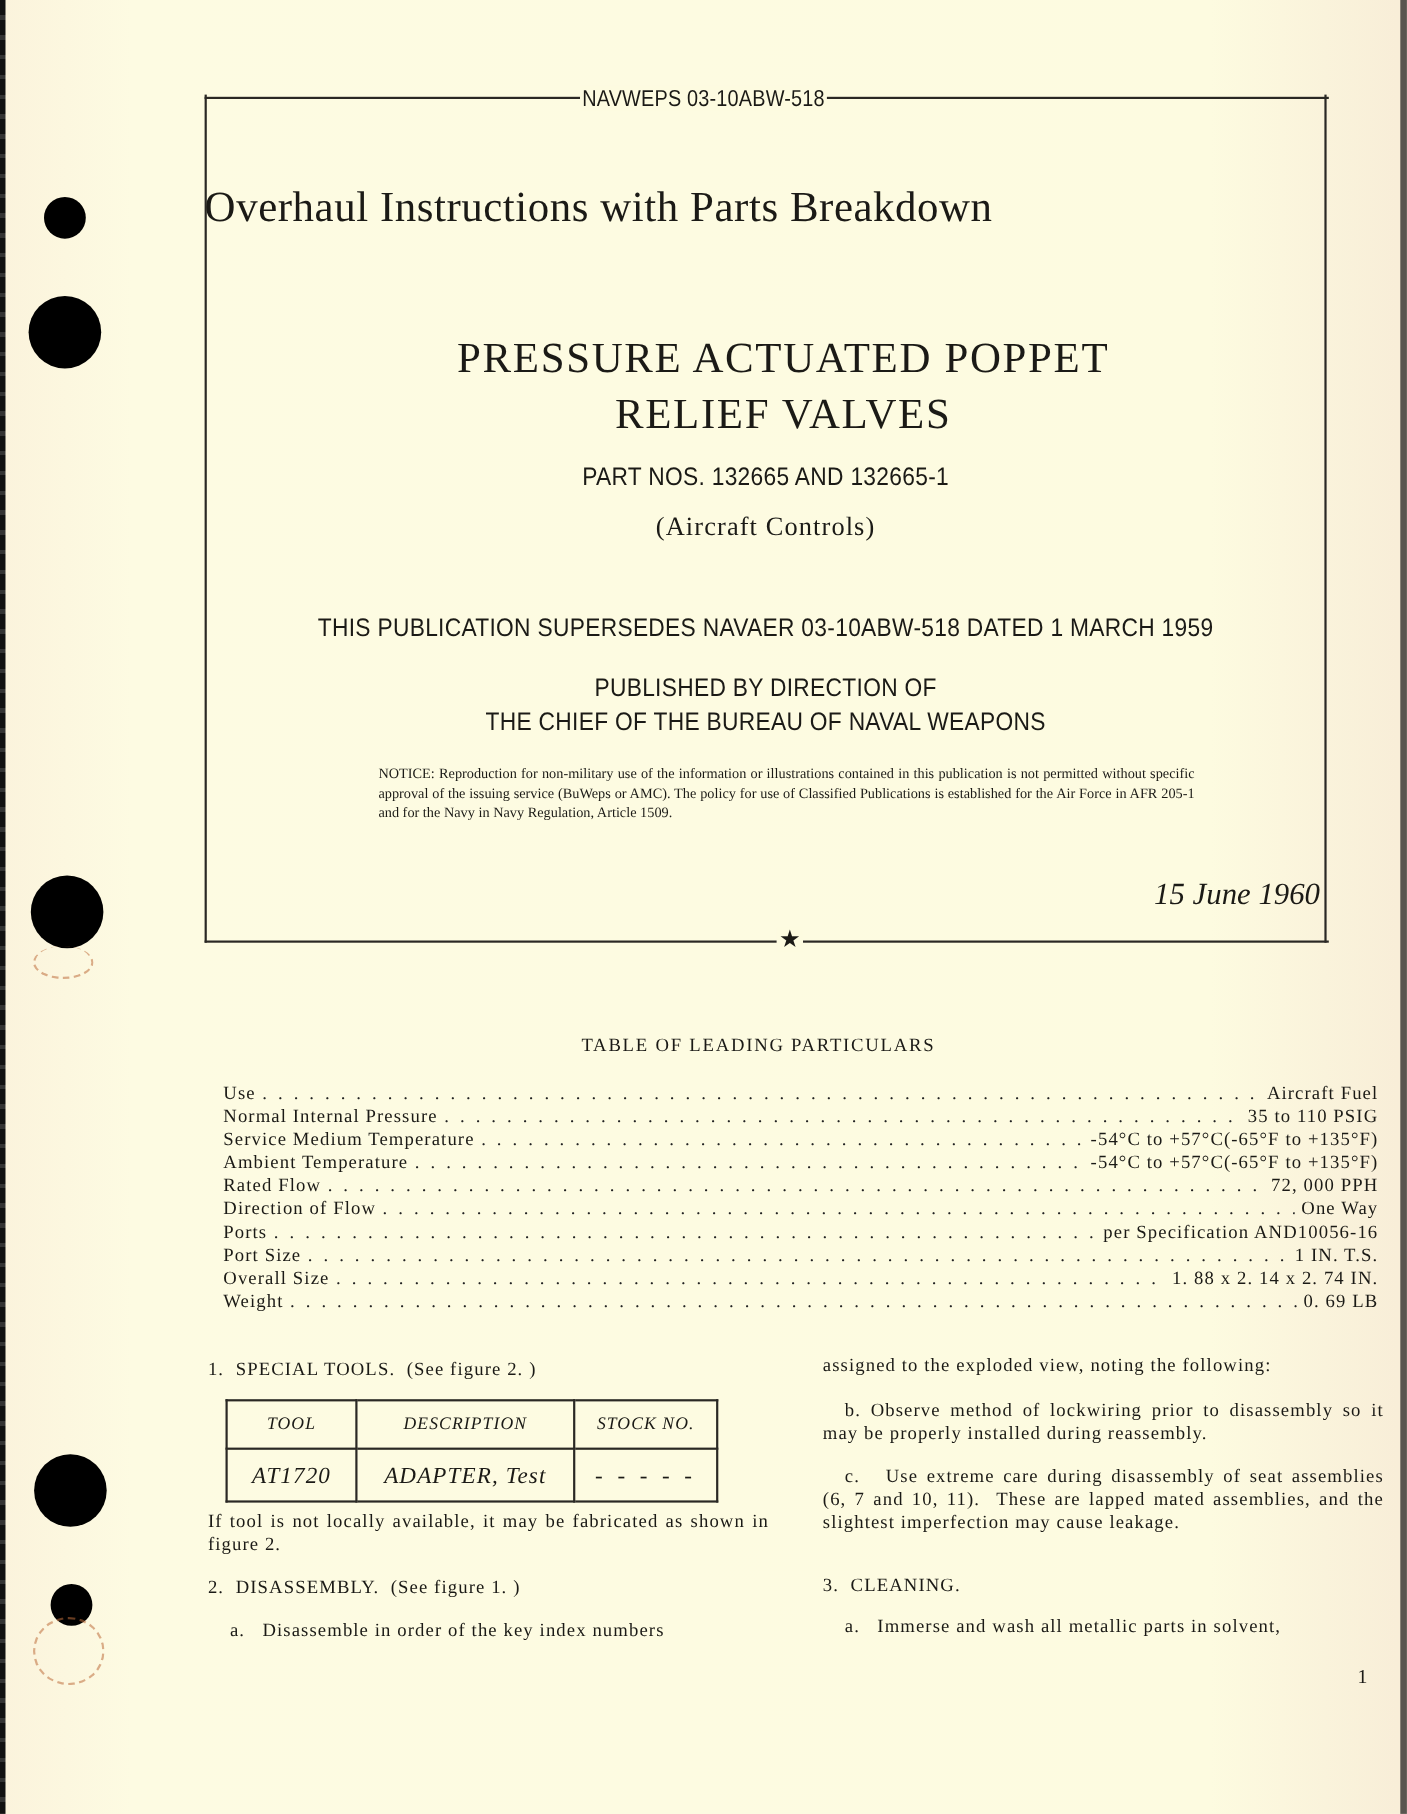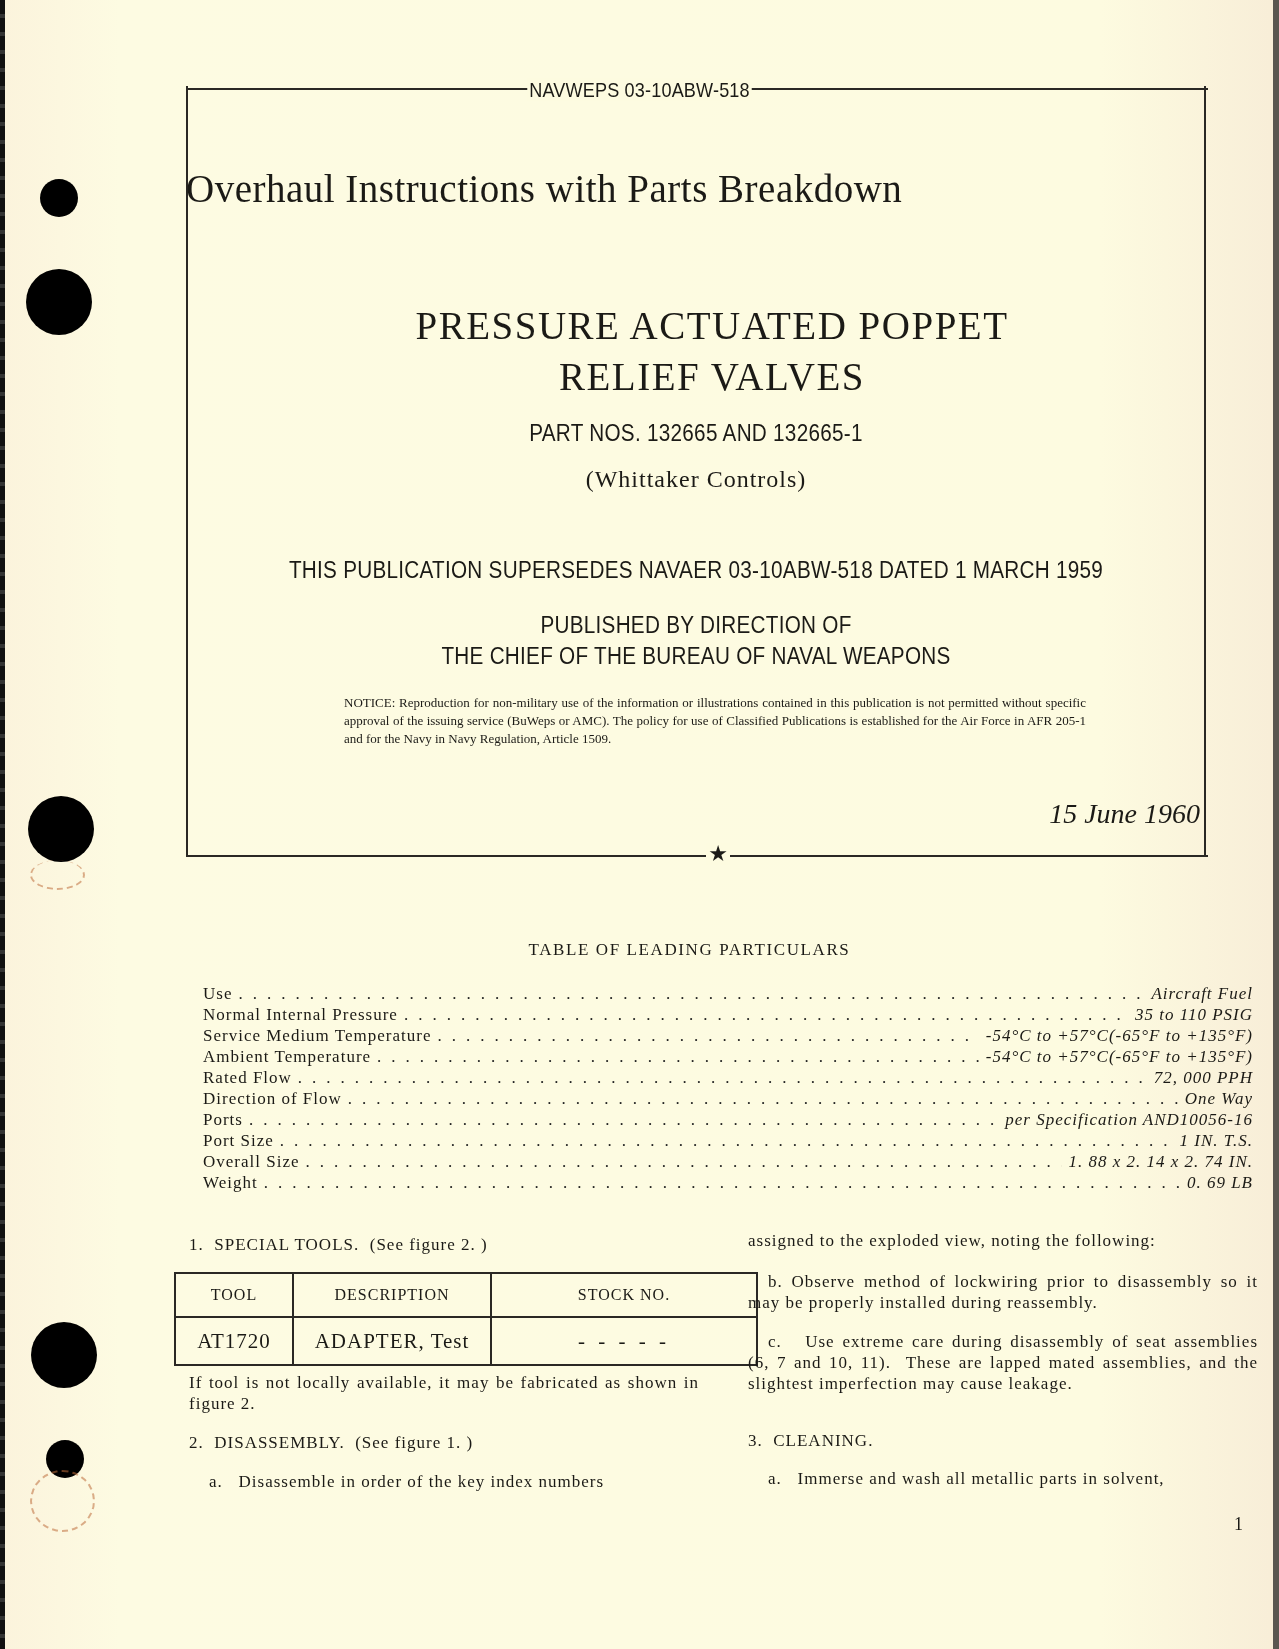--- a/index.html
+++ b/index.html
@@ -74,30 +74,30 @@
     .tlp {
       position: absolute; top: 983px; left: 203px; width: 1050px;
       font-size: 17px; letter-spacing: 1px;
     }
     .tlp-row { display: flex; height: 21px; line-height: 21px; align-items: baseline; }
     .tlp-label { white-space: nowrap; }
     .tlp-dots {
       flex: 1; overflow: hidden; white-space: nowrap; margin: 0 6px;
       letter-spacing: 10px; color: #222;
     }
-    .tlp-value { white-space: nowrap; font-style: italic; }
+    .tlp-value { white-space: nowrap; }
 
     .col-left { position: absolute; left: 189px; top: 1230px; width: 510px; font-size: 17px; letter-spacing: 1px; line-height: 21px; }
     .col-right { position: absolute; left: 748px; top: 1230px; width: 510px; font-size: 17px; letter-spacing: 1px; line-height: 21px; }
     .para { position: absolute; left: 0; width: 100%; }
     .justify { text-align: justify; }
 
     table.tools {
-      position: absolute; top: 1272px; left: 174px; width: 584px;
-      border-collapse: collapse; font-size: 16px; letter-spacing: 1px;
+      position: absolute; top: 1272px; left: 205px; width: 448px;
+      border-collapse: collapse; font-size: 16px; letter-spacing: 1px; font-style: italic;
     }
     table.tools td, table.tools th {
       border: 2px solid #2a2824; text-align: center; font-weight: normal;
     }
     table.tools th { height: 44px; }
     table.tools td { height: 48px; font-size: 21px; }
     .pageno { position: absolute; top: 1514px; left: 1234px; font-size: 18px; }
   </style>
 </head>
 <body>
@@ -118,21 +118,21 @@
   <div class="docnum"><span>NAVWEPS 03-10ABW-518</span></div>
 
   <div class="frame"></div>
   <div class="rule" style="top:855px;left:186px;width:1022px;"></div>
   <div class="star">★</div>
 
   <div class="title">Overhaul Instructions with Parts Breakdown</div>
   <div class="subtitle" style="top:300px;">PRESSURE ACTUATED POPPET</div>
   <div class="subtitle" style="top:351px;">RELIEF VALVES</div>
   <div class="sans-line sans-narrow" style="top:420px;font-size:23px;">PART NOS. 132665 AND 132665-1</div>
-  <div class="vendor">(Whittaker Controls)</div>
+  <div class="vendor">(Aircraft Controls)</div>
   <div class="sans-line sans-narrow" style="top:557px;font-size:23px;">THIS PUBLICATION SUPERSEDES NAVAER 03-10ABW-518 DATED 1 MARCH 1959</div>
   <div class="sans-line sans-narrow" style="top:612px;font-size:23px;">PUBLISHED BY DIRECTION OF</div>
   <div class="sans-line sans-narrow" style="top:643px;font-size:23px;">THE CHIEF OF THE BUREAU OF NAVAL WEAPONS</div>
   <div class="notice">NOTICE: Reproduction for non-military use of the information or illustrations contained in this publication is not permitted without specific approval of the issuing service (BuWeps or AMC). The policy for use of Classified Publications is established for the Air Force in AFR 205-1 and for the Navy in Navy Regulation, Article 1509.</div>
   <div class="date">15 June 1960</div>
 
   <div class="tlp-title">TABLE OF LEADING PARTICULARS</div>
   <div class="tlp">
     <div class="tlp-row">
         <span class="tlp-label">Use</span>

